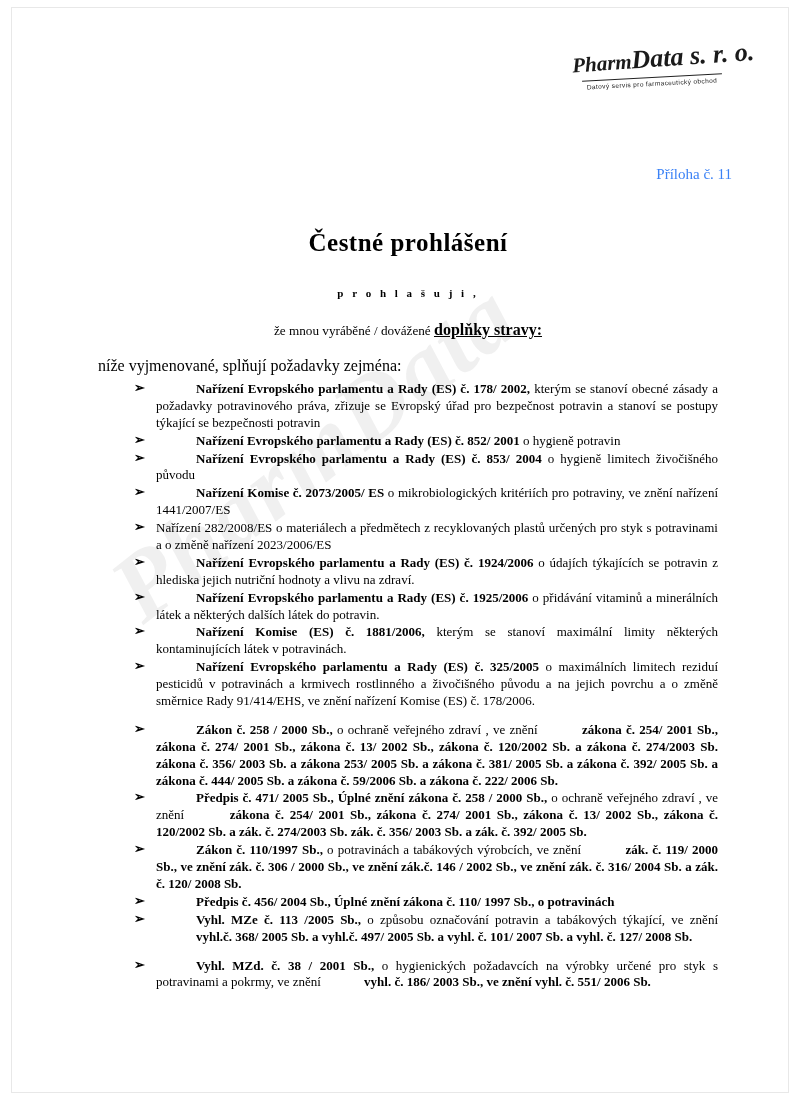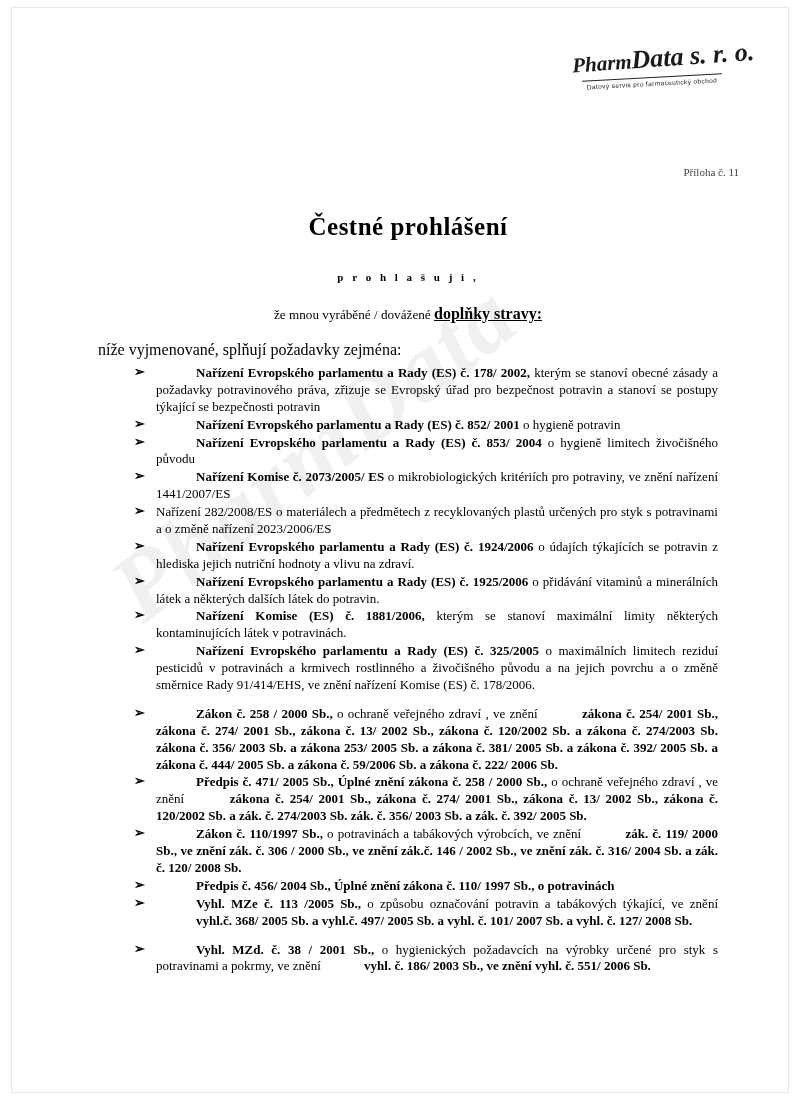--- a/index.html
+++ b/index.html
@@ -77,36 +77,36 @@
   }
   .logo-sub {
     font-size: 6.5px;
     letter-spacing: 0.4px;
     transform: rotate(-3deg);
     white-space: nowrap;
     font-family: "Liberation Sans", sans-serif;
   }
   .annex {
     position: absolute;
-    right: 49px;
+    right: 56px;
     top: 158px;
-    font-size: 11px;
-    color: #404040;
+    font-size: 15px;
+    color: #3b82f6;
   }
   .content {
     position: absolute;
     left: 86px;
     top: 205px;
     width: 620px;
   }
   h1.doc-title {
     font-size: 25px;
     font-weight: bold;
     text-align: center;
-    margin: 0 0 30px 0;
+    margin: 16px 0 30px 0;
     letter-spacing: 0.5px;
   }
   .intro-line {
     text-align: center;
     font-size: 13.2px;
     margin: 0 0 22px 0;
   }
   .intro-line b { font-weight: bold; }
   .declare {
     text-align: center;

